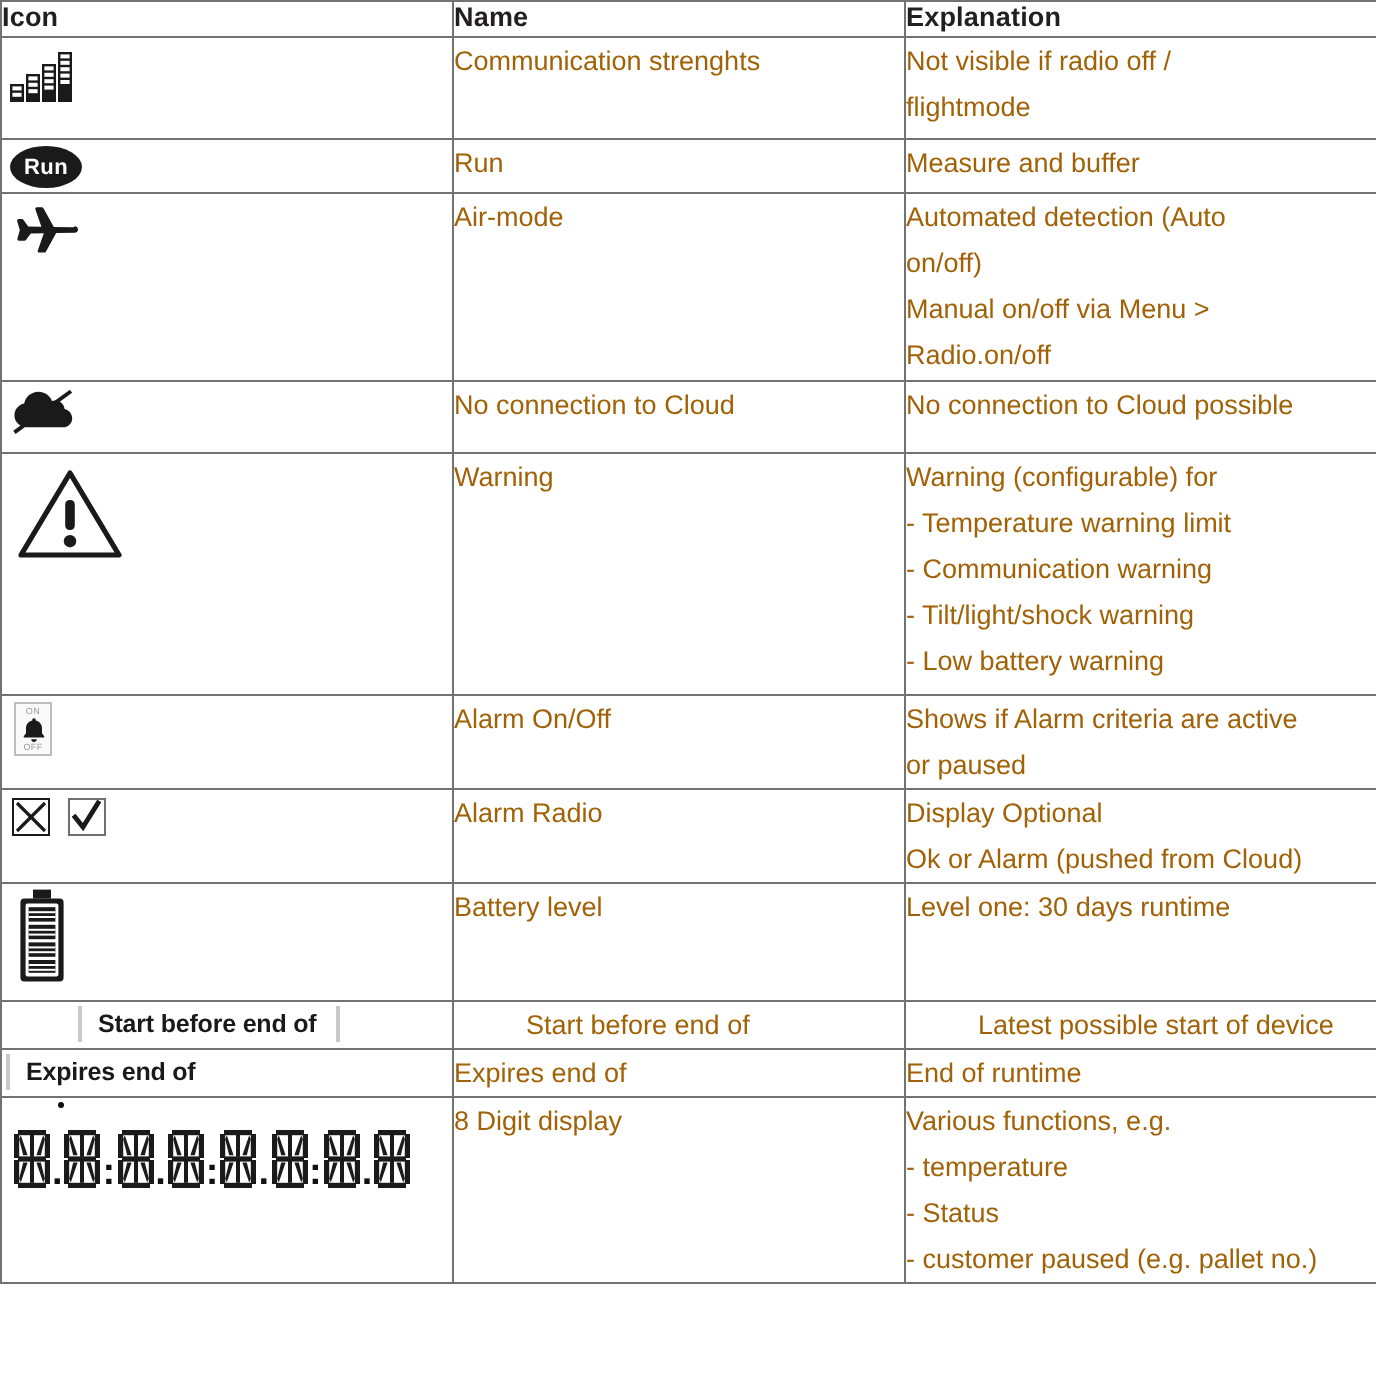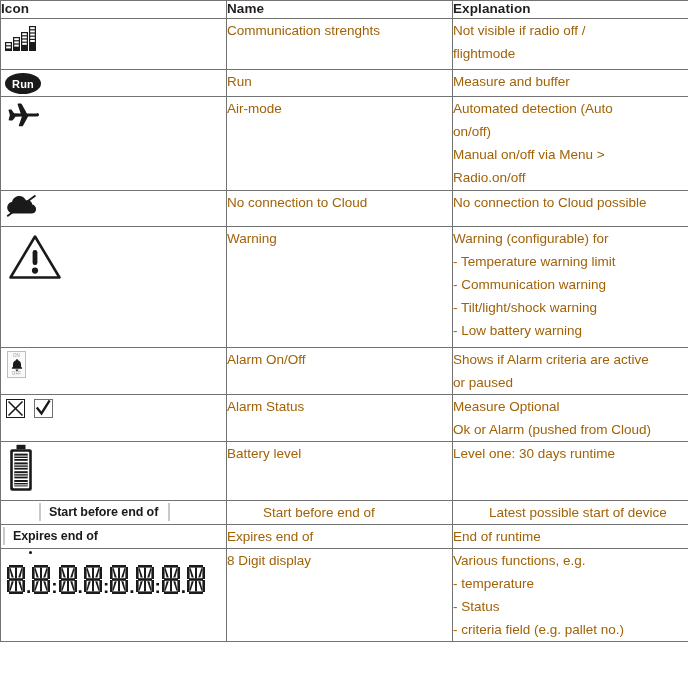--- a/index.html
+++ b/index.html
@@ -325,24 +325,24 @@
             </svg>
           </div>
           <div class="astat-box soft">
             <svg width="17" height="17" viewBox="0 0 17 17" class="ic">
               <path fill="none" stroke="#1a1a1a" stroke-width="2.4" stroke-linecap="square" d="M2.5 8.5 L6.5 13.5 L14 1.5"></path>
             </svg>
           </div>
         </div>
       </td>
       <td class="txt-cell">
-        <span class="ln">Alarm Status</span>
-      </td>
-      <td class="txt-cell">
-        <span class="ln">Measure Optional</span>
+        <span class="ln">Alarm Radio</span>
+      </td>
+      <td class="txt-cell">
+        <span class="ln">Display Optional</span>
         <span class="ln">Ok or Alarm (pushed from Cloud)</span>
       </td>
     </tr>
 
     <tr class="r-batt">
       <td class="icon-cell">
         <div class="batt-wrap">
           <svg width="26" height="48" viewBox="0 0 26 48" class="ic">
             <rect x="8.5" y="0.8" width="9" height="4.5" fill="#1a1a1a"></rect>
             <rect x="2.2" y="5.2" width="21.6" height="41.6" rx="2" fill="#1a1a1a"></rect>
@@ -544,18 +544,18 @@
           </svg>
         </div>
       </td>
       <td class="txt-cell">
         <span class="ln">8 Digit display</span>
       </td>
       <td class="txt-cell">
         <span class="ln">Various functions, e.g.</span>
         <span class="ln">- temperature</span>
         <span class="ln">- Status</span>
-        <span class="ln">- criteria field (e.g. pallet no.)</span>
+        <span class="ln">- customer paused (e.g. pallet no.)</span>
       </td>
     </tr>
 
   </tbody>
 </table>
 
 </body></html>

